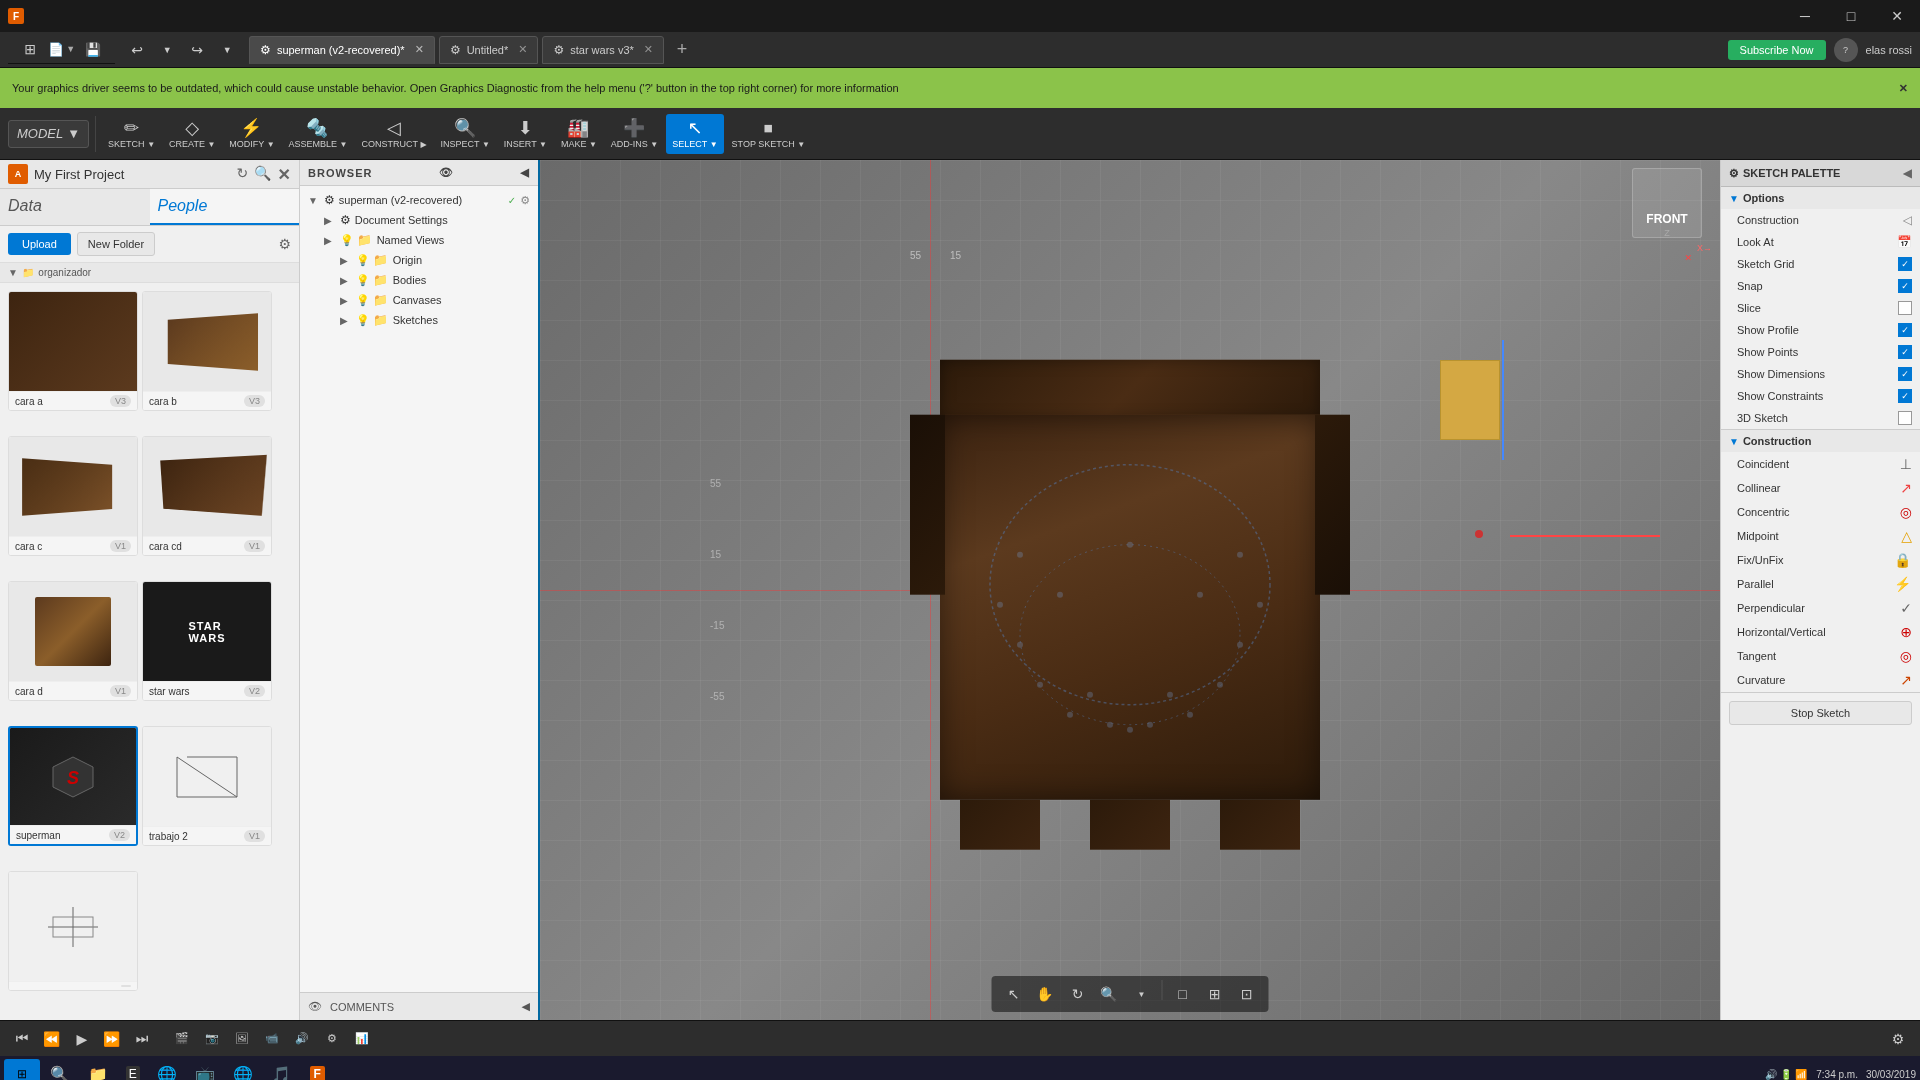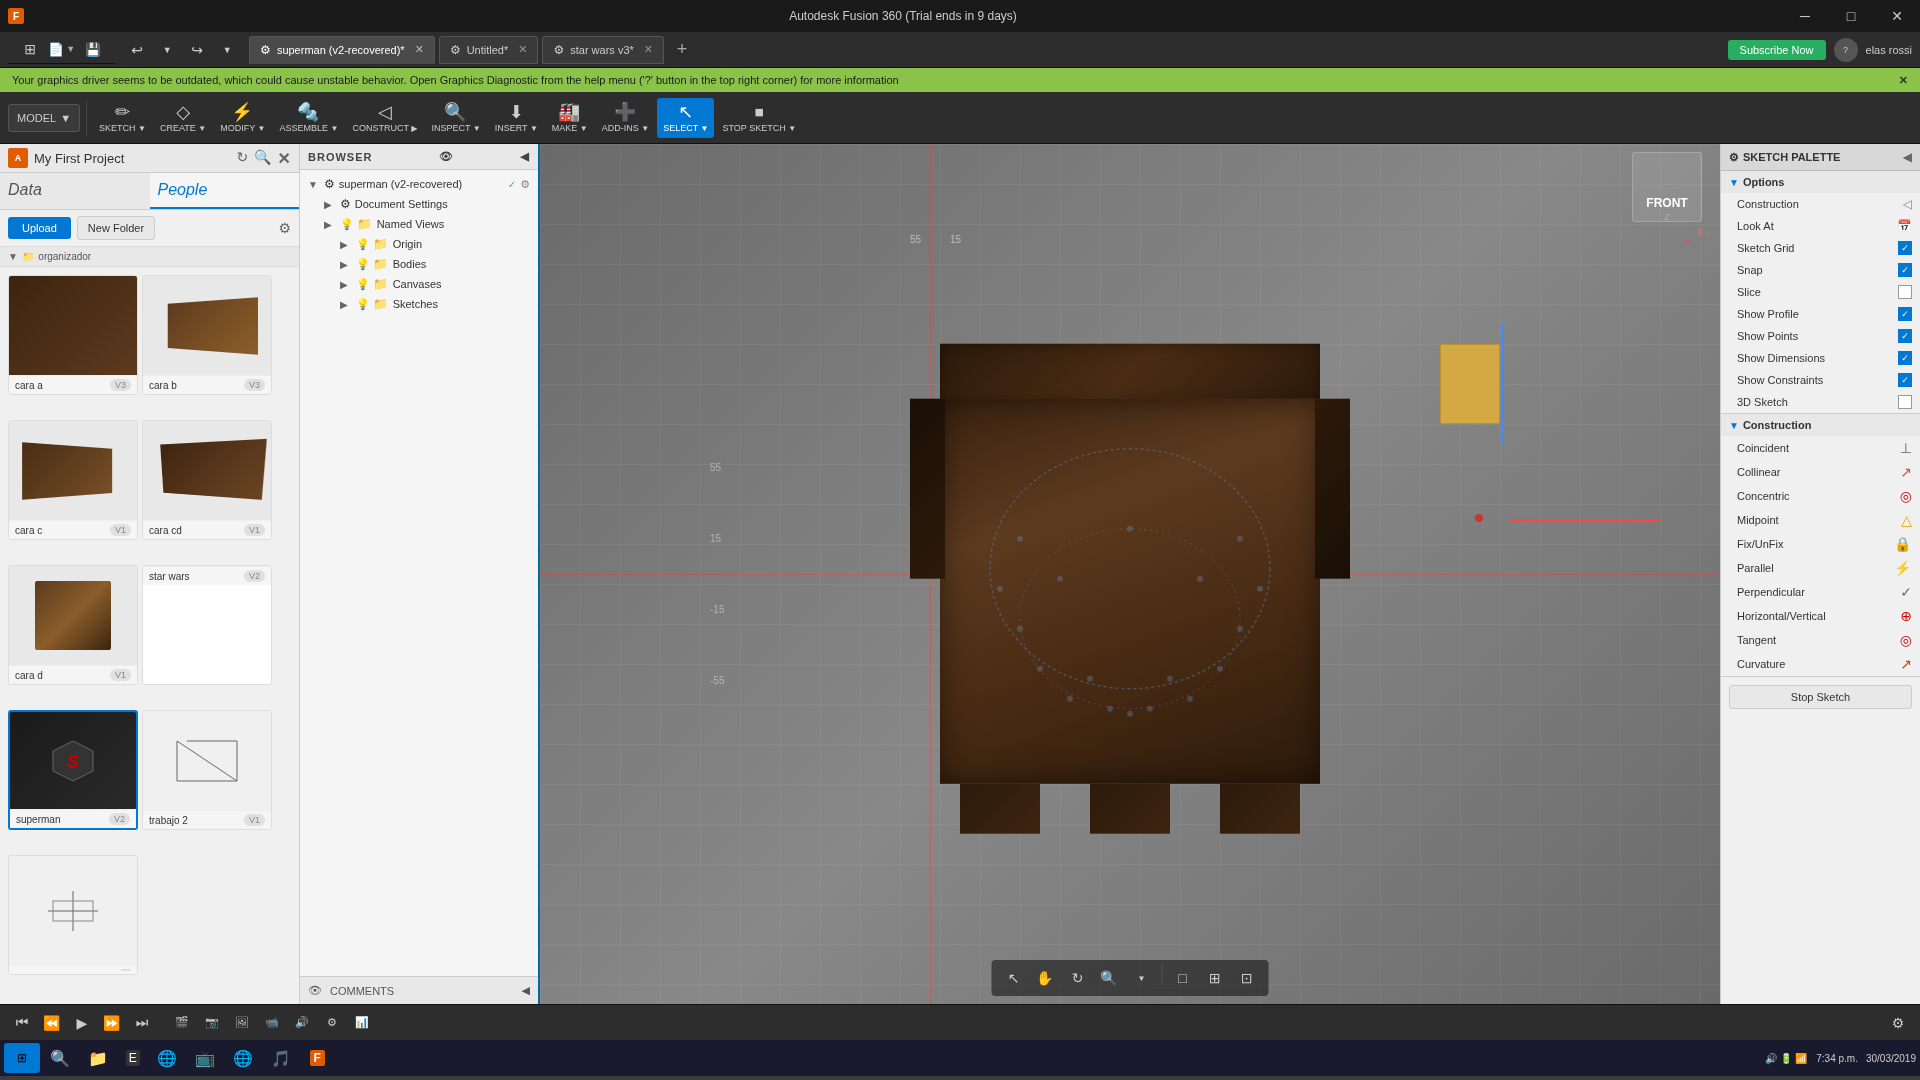--- a/index.html
+++ b/index.html
@@ -24,36 +24,36 @@
     .tab { height: 28px; background: #3a3a3a; border: 1px solid #555; border-radius: 3px 3px 0 0; display: flex; align-items: center; padding: 0 10px; gap: 6px; color: #ccc; font-size: 11px; cursor: pointer; white-space: nowrap; }
     .tab.active { background: #4a4a4a; border-bottom: 1px solid #4a4a4a; color: white; }
     .tab .tab-icon { font-size: 12px; }
     .tab .close-tab { margin-left: 4px; opacity: 0.6; cursor: pointer; }
     .tab-add { width: 28px; height: 28px; display: flex; align-items: center; justify-content: center; color: #aaa; cursor: pointer; font-size: 18px; }
     .subscribe-btn { margin-left: auto; background: #27ae60; color: white; border: none; padding: 4px 12px; border-radius: 3px; cursor: pointer; font-size: 11px; }
     .user-avatar { width: 24px; height: 24px; background: #555; border-radius: 50%; display: flex; align-items: center; justify-content: center; color: #ccc; font-size: 10px; }
 
     
     #notification-bar {
-      width: 100%; height: 24px; background: #8bc34a; display: flex; align-items: center; justify-content: space-between;
+      width: 100%; height: 40px; background: #8bc34a; display: flex; align-items: center; justify-content: space-between;
       padding: 0 12px; color: #1a1a1a; font-size: 11px;
     }
     #notification-bar .close-notif { cursor: pointer; color: #333; font-weight: bold; }
 
     
     #toolbar {
       width: 100%; height: 52px; background: #2d2d2d; display: flex; align-items: center; padding: 0 8px; gap: 2px;
       border-bottom: 1px solid #111;
     }
     .tool-btn { display: flex; flex-direction: column; align-items: center; justify-content: center; padding: 4px 6px; cursor: pointer; border-radius: 3px; min-width: 40px; height: 40px; color: #ccc; font-size: 9px; gap: 2px; }
     .tool-btn.active { background: #0078d4; color: white; }
     .tool-btn .icon { font-size: 18px; line-height: 1; }
     .tool-btn .label { font-size: 9px; white-space: nowrap; }
     .dropdown-arrow { font-size: 8px; }
-    .model-select { background: #3a3a3a; border: 1px solid #555; color: #ccc; padding: 4px 8px; border-radius: 3px; font-size: 11px; cursor: pointer; display: flex; align-items: center; gap: 4px; height: 28px; }
+    .model-select { background: #3a3a3a; border: 1px solid #555; color: #ccc; padding: 4px 8px; border-radius: 3px; font-size: 13px; cursor: pointer; display: flex; align-items: center; gap: 4px; height: 28px; font-style: italic; }
     .undo-redo-btn { width: 28px; height: 28px; display: flex; align-items: center; justify-content: center; color: #ccc; cursor: pointer; border-radius: 3px; font-size: 14px; }
 
     
     #main { display: flex; width: 100%; height: calc(1080px - 32px - 36px - 28px - 52px - 36px); }
 
     
     #left-panel { width: 300px; min-width: 300px; background: #f0f0f0; display: flex; flex-direction: column; border-right: 1px solid #ccc; }
     #panel-header { background: #e8e8e8; border-bottom: 1px solid #ccc; padding: 4px 8px; display: flex; align-items: center; gap: 8px; }
     #panel-header .logo-area { display: flex; align-items: center; gap: 6px; }
     #panel-header .autodesk-logo { width: 20px; height: 20px; background: #e05c00; border-radius: 2px; display: flex; align-items: center; justify-content: center; color: white; font-size: 9px; font-weight: bold; }
@@ -152,21 +152,20 @@
     .thumb-superman { background: linear-gradient(135deg, #1a1a1a, #2a2a2a); width: 100%; height: 100%; display: flex; align-items: center; justify-content: center; }
     .board-shape-2 { width: 70%; height: 50%; background: linear-gradient(135deg, #5c3a1e, #8b5e2a); transform: perspective(60px) rotateY(-10deg); }
   </style>
 </head>
 <body>
 
 <div id="title-bar">
   <div class="left">
     <div class="app-icon">F</div>
   </div>
-  <div class="center">Autodesk Fusion 360 (Trial ends in 9 days)</div>
   <div class="right">
     <div class="win-btn">─</div>
     <div class="win-btn">□</div>
     <div class="win-btn close">✕</div>
   </div>
 </div>
 
 <div id="tab-bar">
   <div style="display:flex; align-items:center; gap:2px; height:28px; padding: 0 8px; background:#2d2d2d; border-bottom: 1px solid #111;">
 
@@ -354,20 +353,23 @@
         <div class="file-thumb">
             <div style="width:60%; height:70%; background: linear-gradient(135deg, #5c3a1e, #8b5e2a, #3d2410); border-radius:2px;"></div>
           </div>
         <div class="file-name-bar">
           <span class="file-name-text">cara d</span>
           <span class="file-version">V1</span>
         </div>
       </div>
 
       <div class="file-item">
+        <div class="file-thumb">
+          <div class="thumb-star-wars">STAR<br>WARS</div>
+        </div>
         <div class="file-name-bar">
           <span class="file-name-text">star wars</span>
           <span class="file-version">V2</span>
         </div>
       </div>
 
       <div class="file-item selected">
         <div class="file-thumb">
           <div class="thumb-superman">
             <svg width="50" height="50" viewBox="0 0 50 50">

